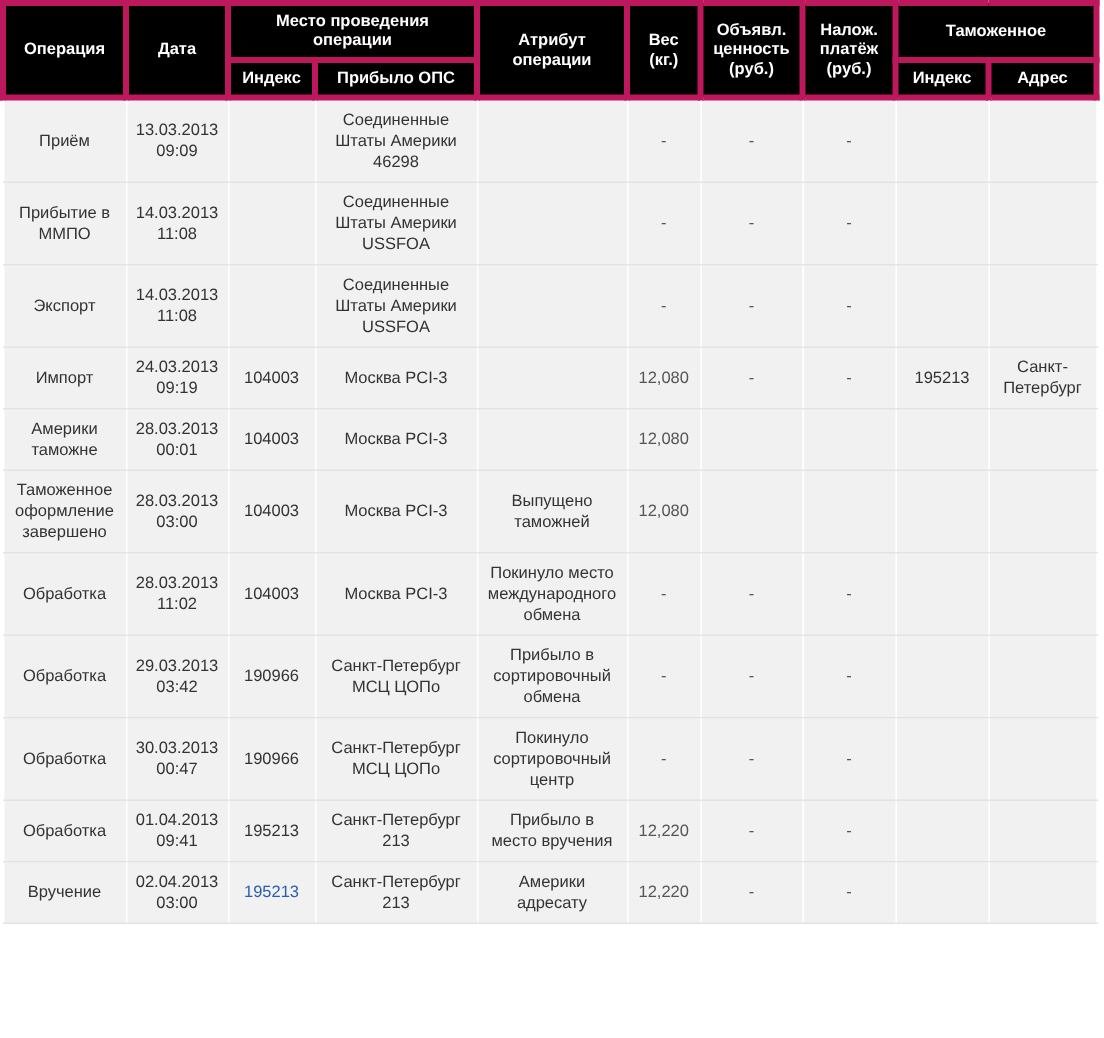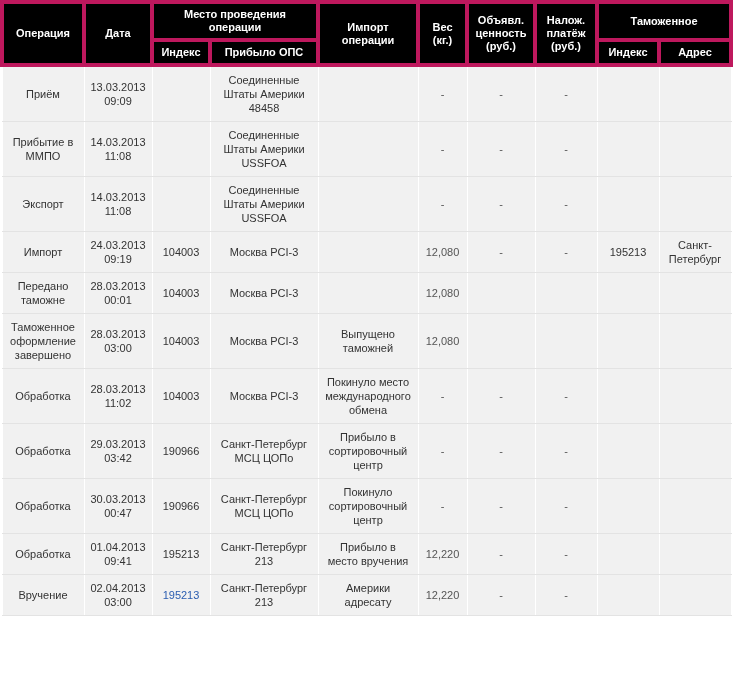--- a/index.html
+++ b/index.html
@@ -79,21 +79,21 @@
       <col class="c-val">
       <col class="c-nal">
     <col class="c-aidx">
       <col class="c-addr">
   </colgroup>
   <thead>
     <tr>
       <th rowspan="2">Операция</th>
       <th rowspan="2">Дата</th>
       <th colspan="2">Место проведения операции</th>
-      <th rowspan="2" class="cell-multiline">Импорт операции</th>
+      <th rowspan="2" class="cell-multiline">Атрибут операции</th>
       <th rowspan="2" class="cell-multiline">Вес
 (кг.)</th>
       <th rowspan="2" class="cell-multiline">Объявл. ценность
 (руб.)</th>
       <th rowspan="2" class="cell-multiline">Налож. платёж
 (руб.)</th>
       <th colspan="2">Таможенное</th>
     </tr>
     <tr>
       <th>Индекс</th>
@@ -101,21 +101,21 @@
       <th>Индекс</th>
       <th>Адрес</th>
     </tr>
   </thead>
   <tbody id="tbody">
       <tr>
         <td class="op cell-multiline">Приём</td>
         <td class="cell-multiline">13.03.2013
 09:09</td>
         <td class="cell-multiline"></td>
-        <td class="cell-multiline">Соединенные Штаты Америки 48458</td>
+        <td class="cell-multiline">Соединенные Штаты Америки 46298</td>
         <td class="cell-multiline"></td>
         <td class="dash">-</td>
         <td class="dash">-</td>
         <td class="dash">-</td>
         <td></td>
         <td class="cell-multiline"></td>
       </tr>
       <tr>
         <td class="op cell-multiline">Прибытие в ММПО</td>
         <td class="cell-multiline">14.03.2013
@@ -149,21 +149,21 @@
         <td class="cell-multiline">104003</td>
         <td class="cell-multiline">Москва PCI-3</td>
         <td class="cell-multiline"></td>
         <td class="dash">12,080</td>
         <td class="dash">-</td>
         <td class="dash">-</td>
         <td>195213</td>
         <td class="cell-multiline">Санкт-Петербург</td>
       </tr>
       <tr>
-        <td class="op cell-multiline">Передано таможне</td>
+        <td class="op cell-multiline">Америки таможне</td>
         <td class="cell-multiline">28.03.2013
 00:01</td>
         <td class="cell-multiline">104003</td>
         <td class="cell-multiline">Москва PCI-3</td>
         <td class="cell-multiline"></td>
         <td class="dash">12,080</td>
         <td class="dash"></td>
         <td class="dash"></td>
         <td></td>
         <td class="cell-multiline"></td>
@@ -193,21 +193,21 @@
         <td class="dash">-</td>
         <td></td>
         <td class="cell-multiline"></td>
       </tr>
       <tr>
         <td class="op cell-multiline">Обработка</td>
         <td class="cell-multiline">29.03.2013
 03:42</td>
         <td class="cell-multiline">190966</td>
         <td class="cell-multiline">Санкт-Петербург МСЦ ЦОПо</td>
-        <td class="cell-multiline">Прибыло в сортировочный центр</td>
+        <td class="cell-multiline">Прибыло в сортировочный обмена</td>
         <td class="dash">-</td>
         <td class="dash">-</td>
         <td class="dash">-</td>
         <td></td>
         <td class="cell-multiline"></td>
       </tr>
       <tr>
         <td class="op cell-multiline">Обработка</td>
         <td class="cell-multiline">30.03.2013
 00:47</td>

